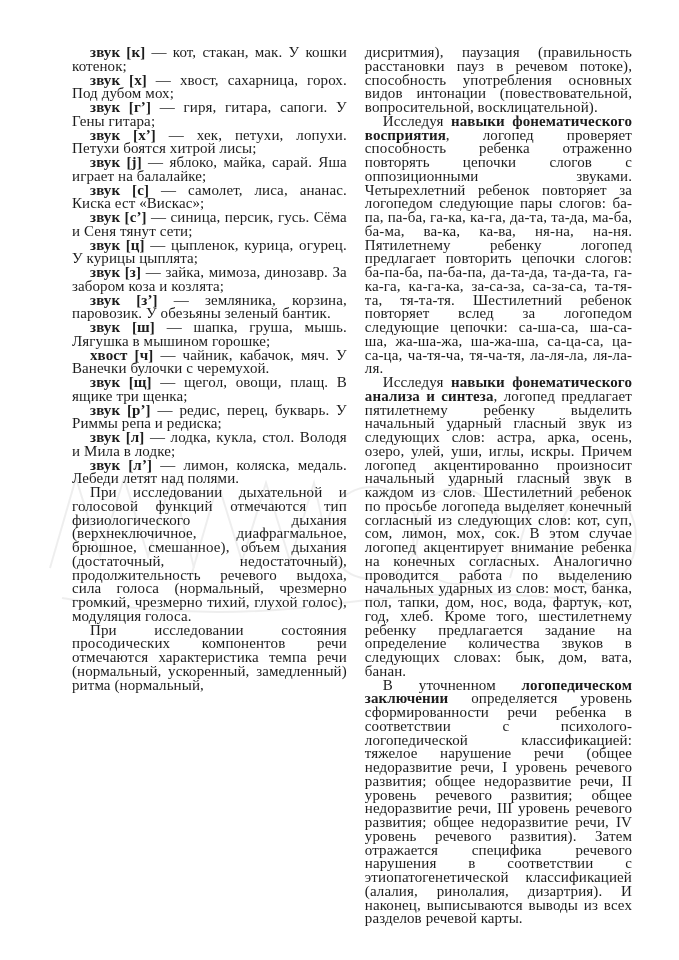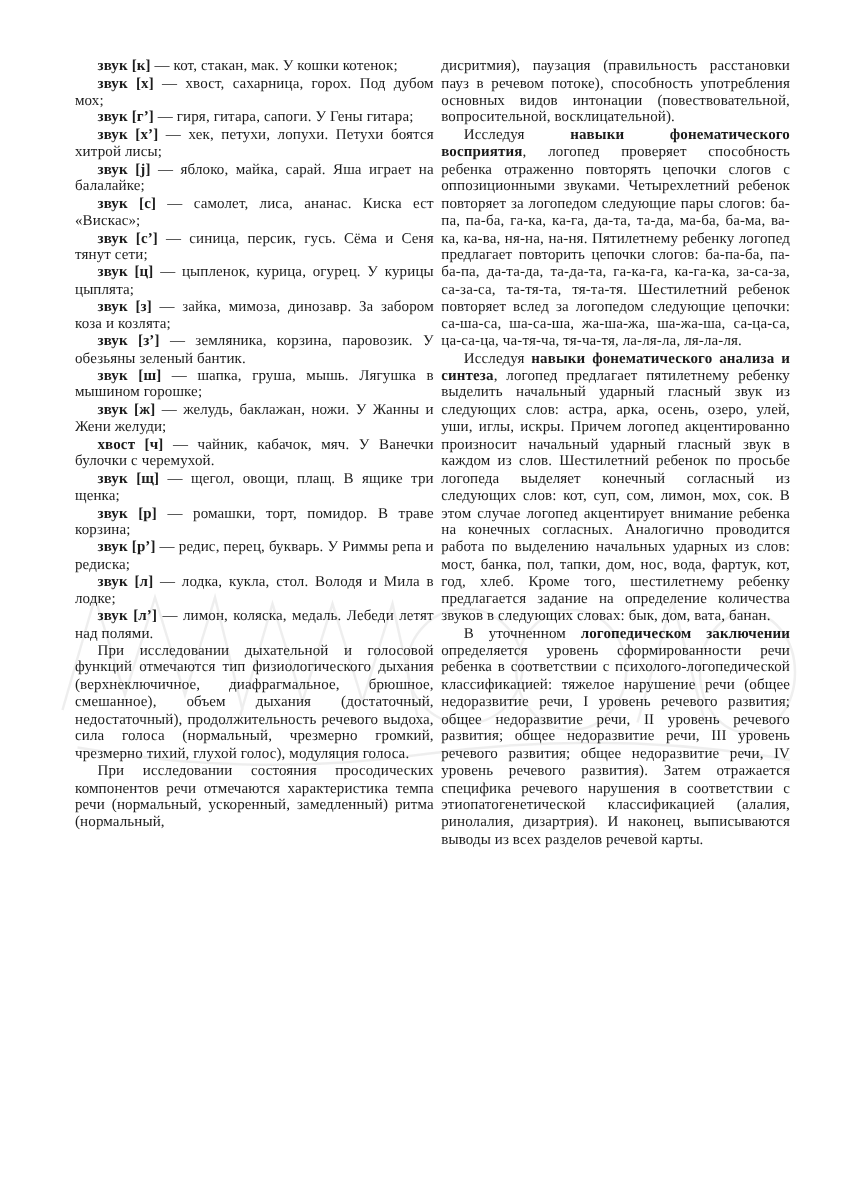--- a/index.html
+++ b/index.html
@@ -18,24 +18,25 @@
   }
   .content {
     position: absolute;
     left: 60px;
     top: 46px;
     width: 572px;
     display: flex;
     gap: 6px;
   }
   .column {
-    font-size: 12px;
+    font-size: 15px;
     line-height: 13.75px;
     text-align: justify;
     letter-spacing: 0.1px;
+    margin-left: 12px;
   }
   .column.left  { width: 287px; }
   .column.right { width: 279px; }
   p.para {
     margin: 0;
     text-indent: 18px;
   }
   p.para.no-indent { text-indent: 0; }
   p.para b { font-weight: bold; }
   .watermark {
@@ -74,24 +75,22 @@
         <p class="para"><b>звук [х]</b><span> — хвост, сахарница, горох. Под дубом мох;</span></p>
         <p class="para"><b>звук [г’]</b><span> — гиря, гитара, сапоги. У Гены гитара;</span></p>
         <p class="para"><b>звук [х’]</b><span> — хек, петухи, лопухи. Петухи боятся хитрой лисы;</span></p>
         <p class="para"><b>звук [j]</b><span> — яблоко, майка, сарай. Яша играет на балалайке;</span></p>
         <p class="para"><b>звук [с]</b><span> — самолет, лиса, ананас. Киска ест «Вискас»;</span></p>
         <p class="para"><b>звук [с’]</b><span> — синица, персик, гусь. Сёма и Сеня тянут сети;</span></p>
         <p class="para"><b>звук [ц]</b><span> — цыпленок, курица, огурец. У курицы цыплята;</span></p>
         <p class="para"><b>звук [з]</b><span> — зайка, мимоза, динозавр. За забором коза и козлята;</span></p>
         <p class="para"><b>звук [з’]</b><span> — земляника, корзина, паровозик. У обезьяны зеленый бантик.</span></p>
         <p class="para"><b>звук [ш]</b><span> — шапка, груша, мышь. Лягушка в мышином горошке;</span></p>
-        <p class="para"><b>звук [ж]</b><span> — желудь, баклажан, ножи. У Жанны и Жени желуди;</span></p>
         <p class="para"><b>хвост [ч]</b><span> — чайник, кабачок, мяч. У Ванечки булочки с черемухой.</span></p>
         <p class="para"><b>звук [щ]</b><span> — щегол, овощи, плащ. В ящике три щенка;</span></p>
-        <p class="para"><b>звук [р]</b><span> — ромашки, торт, помидор. В траве корзина;</span></p>
         <p class="para"><b>звук [р’]</b><span> — редис, перец, букварь. У Риммы репа и редиска;</span></p>
         <p class="para"><b>звук [л]</b><span> — лодка, кукла, стол. Володя и Мила в лодке;</span></p>
         <p class="para"><b>звук [л’]</b><span> — лимон, коляска, медаль. Лебеди летят над полями.</span></p>
         <p class="para"><span>При исследовании дыхательной и голосовой функций отмечаются тип физиологического дыхания (верхнеключичное, диафрагмальное, брюшное, смешанное), объем дыхания (достаточный, недостаточный), продолжительность речевого выдоха, сила голоса (нормальный, чрезмерно громкий, чрезмерно тихий, глухой голос), модуляция голоса.</span></p>
         <p class="para"><span>При исследовании состояния просодических компонентов речи отмечаются характеристика темпа речи (нормальный, ускоренный, замедленный) ритма (нормальный,</span></p>
       </div>
     <div class="column right">
         <p class="para no-indent"><span>дисритмия), паузация (правильность расстановки пауз в речевом потоке), способность употребления основных видов интонации (повествовательной, вопросительной, восклицательной).</span></p>
         <p class="para"><span>Исследуя </span><b>навыки фонематического восприятия</b><span>, логопед проверяет способность ребенка отраженно повторять цепочки слогов с оппозиционными звуками. Четырехлетний ребенок повторяет за логопедом следующие пары слогов: ба-па, па-ба, га-ка, ка-га, да-та, та-да, ма-ба, ба-ма, ва-ка, ка-ва, ня-на, на-ня. Пятилетнему ребенку логопед предлагает повторить цепочки слогов: ба-па-ба, па-ба-па, да-та-да, та-да-та, га-ка-га, ка-га-ка, за-са-за, са-за-са, та-тя-та, тя-та-тя. Шестилетний ребенок повторяет вслед за логопедом следующие цепочки: са-ша-са, ша-са-ша, жа-ша-жа, ша-жа-ша, са-ца-са, ца-са-ца, ча-тя-ча, тя-ча-тя, ла-ля-ла, ля-ла-ля.</span></p>
         <p class="para"><span>Исследуя </span><b>навыки фонематического анализа и синтеза</b><span>, логопед предлагает пятилетнему ребенку выделить начальный ударный гласный звук из следующих слов: астра, арка, осень, озеро, улей, уши, иглы, искры. Причем логопед акцентированно произносит начальный ударный гласный звук в каждом из слов. Шестилетний ребенок по просьбе логопеда выделяет конечный согласный из следующих слов: кот, суп, сом, лимон, мох, сок. В этом случае логопед акцентирует внимание ребенка на конечных согласных. Аналогично проводится работа по выделению начальных ударных из слов: мост, банка, пол, тапки, дом, нос, вода, фартук, кот, год, хлеб. Кроме того, шестилетнему ребенку предлагается задание на определение количества звуков в следующих словах: бык, дом, вата, банан.</span></p>

